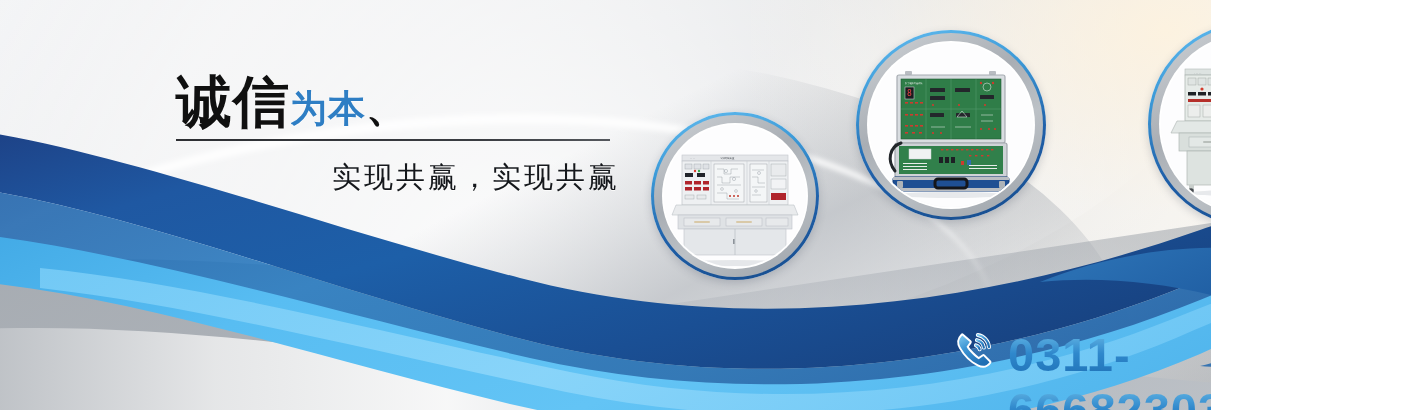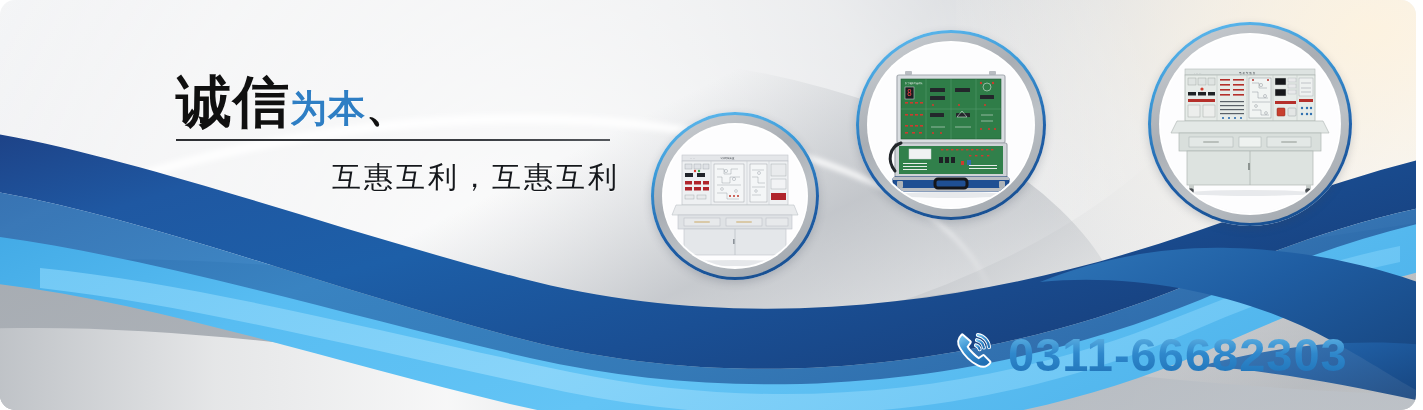--- a/index.html
+++ b/index.html
@@ -1,24 +1,23 @@
 <!DOCTYPE html>
 <html><head>
 <meta charset="utf-8">
 <style>
   * { margin:0; padding:0; box-sizing:border-box; }
   html,body { background:#fff; }
   body { font-family:"Liberation Sans","DejaVu Sans",sans-serif; }
 
   #banner{
     position:relative;
-    width:1416px; height:410px;
+    width:1211px; height:410px;
     overflow:hidden;
     background:linear-gradient(125deg,#f2f3f5 0%,#e9eaec 18%,#dcdee1 38%,#cfd2d6 55%,#e6e7e8 72%,#f4f3f1 88%,#f7f4ee 100%);
-    border-radius:15px;
   }
 
   
   .bg-sheen-top{
     position:absolute; left:-220px; top:-540px;
     width:1500px; height:900px;
     border-radius:50%;
     background:radial-gradient(ellipse at 50% 95%, rgba(255,255,255,.95) 0%, rgba(255,255,255,.55) 38%, rgba(255,255,255,0) 62%);
   }
   .bg-arc-white-1{
@@ -250,21 +249,21 @@
     </svg>
   </div>
 
   <div class="headline-block">
     <div class="headline">
       <span class="hl-black">诚信</span>
       <span class="hl-blue">为本</span>
       <span class="hl-punct">、</span>
     </div>
     <div class="headline-rule"></div>
-    <div class="subtitle">互惠互利，互惠互利</div>
+    <div class="subtitle">实现共赢，实现共赢</div>
   </div>
 
   <div class="circle" id="circle-1">
     <div class="ring-blue"></div>
     <div class="ring-silver"></div>
     <div class="ring-white"></div>
     <div class="photo">
       <svg viewBox="0 0 142 142" xmlns="http://www.w3.org/2000/svg">
         <rect x="0" y="0" width="142" height="142" fill="#fdfdfe"></rect>
 

